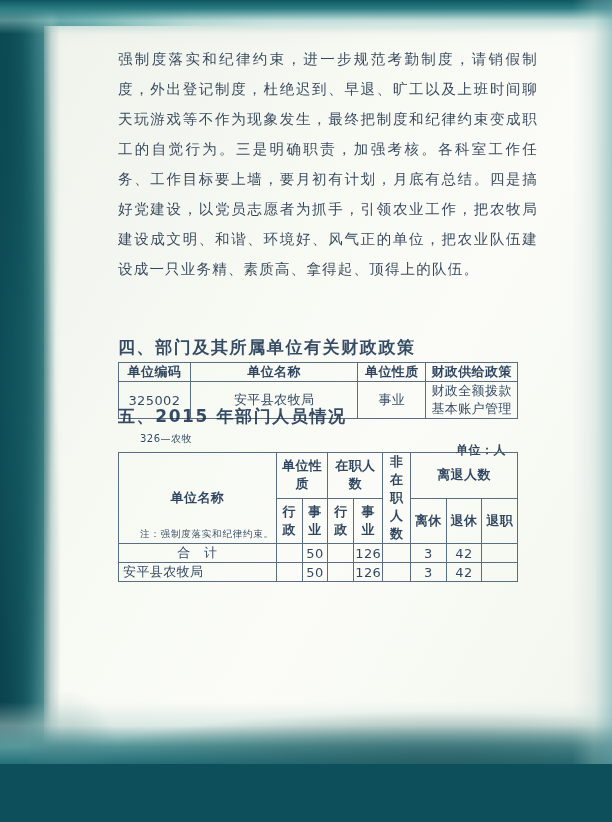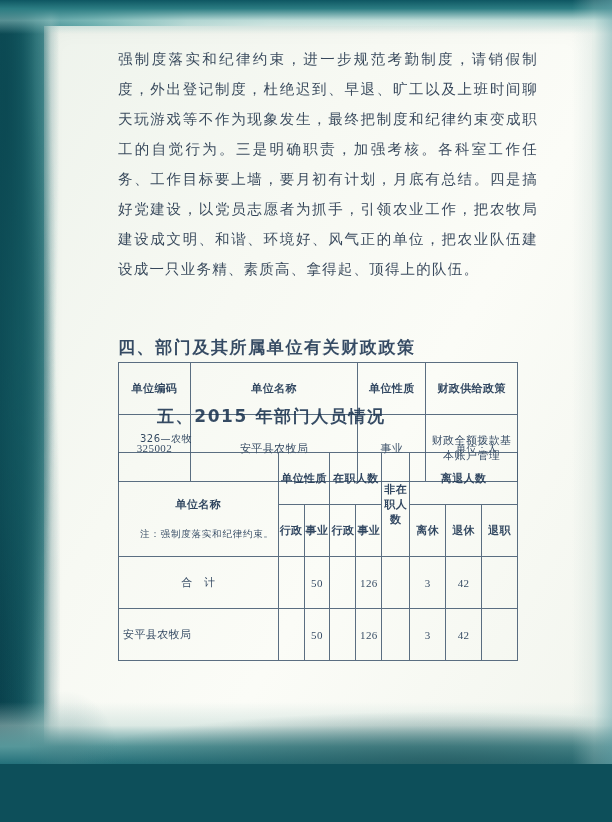--- a/index.html
+++ b/index.html
@@ -89,64 +89,64 @@
 
   .heading {
     color: #1b3350;
     font-size: 17px;
     font-weight: bold;
     letter-spacing: 1.6px;
     opacity: 0.88;
   }
   .h-sec3 { position: absolute; left: 118px; top: 300px; }
   .h-sec4 { position: absolute; left: 118px; top: 330px; margin-top: 6px; }
-  .h-sec5 { position: absolute; left: 118px; top: 405px; margin-left: 39px; }
+  .h-sec5 { position: absolute; left: 118px; top: 405px; }
 
   
   .tbl-wrap-1 {
     position: absolute;
     left: 118px; top: 362px;
     width: 400px;
   }
   table.doc {
     border-collapse: collapse;
     width: 100%;
     color: #1b3350;
     opacity: 0.9;
   }
   table.doc td, table.doc th {
     border: 1px solid #4a5f75;
     font-weight: normal;
-    font-size: 11px;
+    font-size: 13px;
     text-align: center;
-    padding: 18px 1px;
+    padding: 0 1px;
     letter-spacing: 0.4px;
-    font-family: Liberation Serif, serif;
   }
   table.doc th {
     font-weight: bold;
   }
   .t1 td, .t1 th { height: 14px; }
 
   
   .tbl2-label {
     position: absolute;
     left: 140px; top: 432px;
     font-size: 10px;
     color: #1b3350;
     letter-spacing: 0.5px;
     opacity: 0.9;
   }
   .tbl2-unit {
     position: absolute;
     left: 456px; top: 442px;
-    font-size: 10px;
+    font-size: 12px;
     color: #1b3350;
     letter-spacing: 0.5px;
     opacity: 0.9;
+    font-weight: bold;
   }
   .tbl-wrap-2 {
     position: absolute;
     left: 118px; top: 452px;
     width: 400px;
   }
   .t2 td, .t2 th {
     font-size: 7.5px;
     height: 13px;
   }

